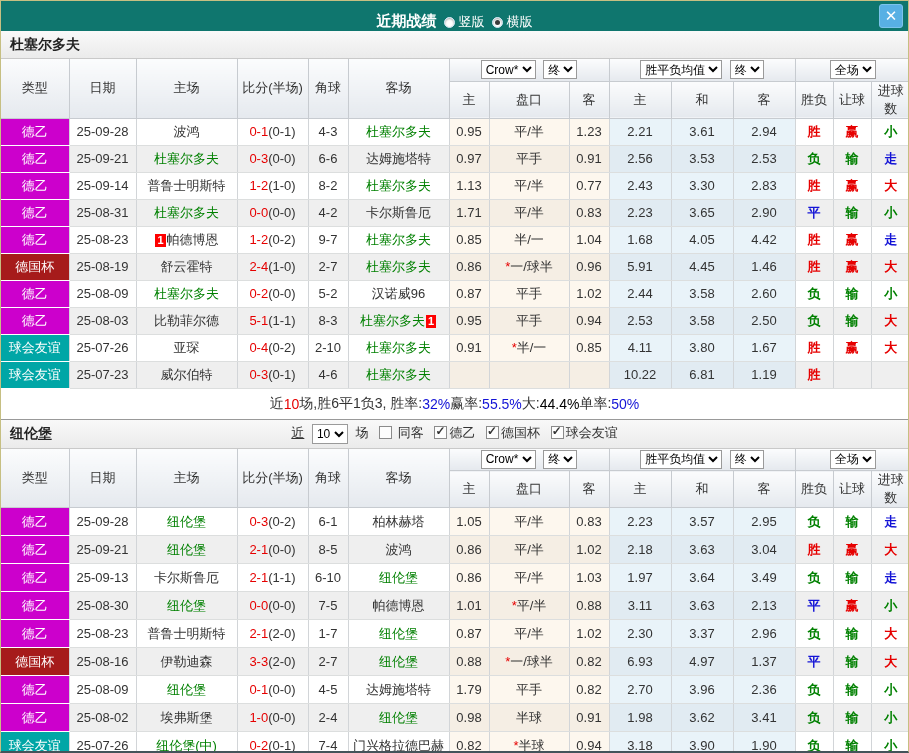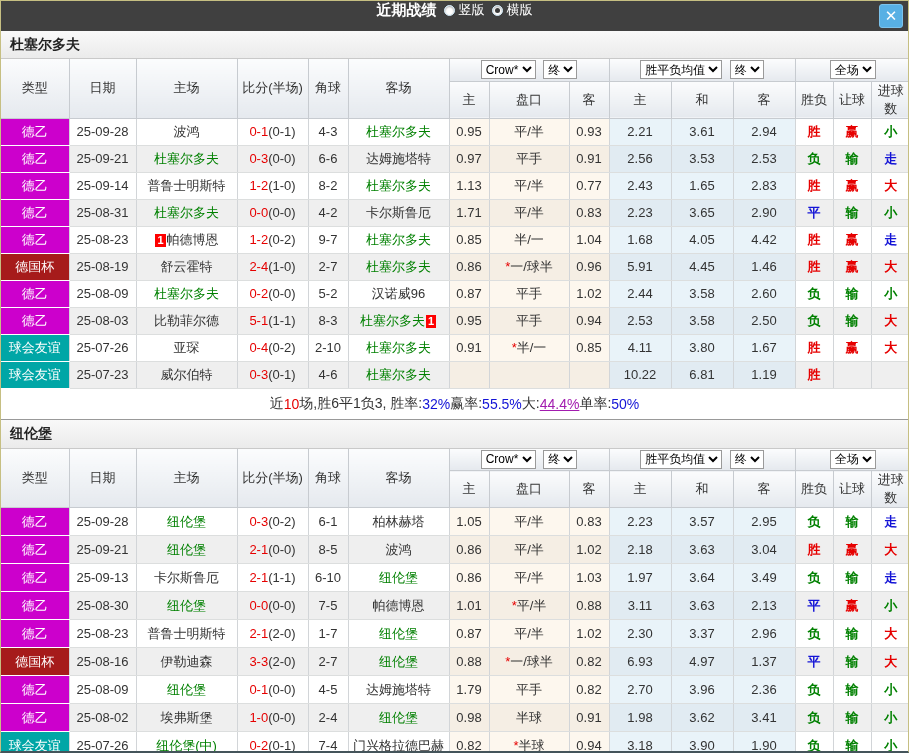--- a/index.html
+++ b/index.html
@@ -1,20 +1,20 @@
 <!DOCTYPE html>
 <html><head>
 <meta charset="utf-8">
 <style>
   * { margin:0; padding:0; box-sizing:border-box; }
   body { font-family:"Liberation Sans","DejaVu Sans",sans-serif; background:#fff; }
   .window { width:909px; height:753px; overflow:hidden; border:1px solid #c6bf82; border-bottom:2px solid #44545a; background:#fff; }
 
   
-  .titlebar { height:30px; background:#404040; position:relative; display:flex; align-items:flex-start; justify-content:center; gap:7px; color:#fff; }
+  .titlebar { height:30px; background:#0f766e; position:relative; display:flex; align-items:flex-end; justify-content:center; gap:7px; color:#fff; }
   .titlebar .title { font-weight:bold; font-size:15px; }
   .radio-wrap { display:inline-flex; align-items:center; gap:4px; font-size:13px; cursor:pointer; }
   .radio { width:11px; height:11px; border-radius:50%; background:#fff; border:1px solid #cfe7f5; display:inline-block; box-shadow:inset 0 1px 2px rgba(0,0,0,.35); }
   .radio.checked::after { content:""; display:block; width:5px; height:5px; border-radius:50%; background:#3a3a3a; margin:2px auto 0; }
   .close-btn { position:absolute; right:5px; top:3px; width:24px; height:24px; background:#58b0e4; border:1px solid #7cc3ec; border-radius:3px; color:#fff; font-size:15px; font-weight:bold; display:flex; align-items:center; justify-content:center; cursor:pointer; }
 
   
   .section-bar { height:28px; background:linear-gradient(#f9f9f9,#ebebeb); border-bottom:1px solid #c9c9c9; position:relative; display:flex; align-items:center; }
   .section-bar.second { border-top:1px solid #999; height:30px; }
   .team-name { font-weight:bold; font-size:14px; color:#222; margin-left:9px; z-index:2; }
@@ -127,21 +127,21 @@
     <tbody>
         <tr>
           <td class="type" style="background: rgb(204, 0, 204);">德乙</td>
           <td>25-09-28</td>
           <td><span>波鸿</span></td>
           <td><span class="ft">0-1</span><span class="ht">(0-1)</span></td>
           <td>4-3</td>
           <td><span class="green">杜塞尔多夫</span></td>
           <td class="cream">0.95</td>
           <td class="cream"><span>平/半</span></td>
-          <td class="cream">0.93</td>
+          <td class="cream">1.23</td>
           <td class="bluecol">2.21</td>
           <td class="bluecol">3.61</td>
           <td class="bluecol">2.94</td>
           <td class="outcome" style="color: rgb(230, 0, 0);">胜</td>
           <td class="outcome" style="color: rgb(230, 0, 0);">赢</td>
           <td class="outcome" style="color: rgb(0, 128, 0);">小</td>
         </tr>
         <tr>
           <td class="type" style="background: rgb(204, 0, 204);">德乙</td>
           <td>25-09-21</td>
@@ -163,21 +163,21 @@
           <td class="type" style="background: rgb(204, 0, 204);">德乙</td>
           <td>25-09-14</td>
           <td><span>普鲁士明斯特</span></td>
           <td><span class="ft">1-2</span><span class="ht">(1-0)</span></td>
           <td>8-2</td>
           <td><span class="green">杜塞尔多夫</span></td>
           <td class="cream">1.13</td>
           <td class="cream"><span>平/半</span></td>
           <td class="cream">0.77</td>
           <td class="bluecol">2.43</td>
-          <td class="bluecol">1.65</td>
+          <td class="bluecol">3.30</td>
           <td class="bluecol">2.83</td>
           <td class="outcome" style="color: rgb(230, 0, 0);">胜</td>
           <td class="outcome" style="color: rgb(230, 0, 0);">赢</td>
           <td class="outcome" style="color: rgb(230, 0, 0);">大</td>
         </tr>
         <tr>
           <td class="type" style="background: rgb(204, 0, 204);">德乙</td>
           <td>25-08-31</td>
           <td><span class="green">杜塞尔多夫</span></td>
           <td><span class="ft">0-0</span><span class="ht">(0-0)</span></td>
@@ -298,26 +298,36 @@
       </tbody>
   </table>
   <div class="summary">
       <span style="color: rgb(51, 51, 51);">近</span>
       <span style="color: rgb(230, 0, 0);">10</span>
       <span style="color: rgb(51, 51, 51);">场,胜6平1负3, 胜率:</span>
       <span style="color: rgb(19, 19, 214);">32%</span>
       <span style="color: rgb(51, 51, 51);"> 赢率:</span>
       <span style="color: rgb(19, 19, 214);">55.5%</span>
       <span style="color: rgb(51, 51, 51);"> 大:</span>
-      <span style="color: #a21caf; text-decoration: underline;">44.4%</span>
+      <span style="color: #000000;">44.4%</span>
       <span style="color: rgb(51, 51, 51);"> 单率:</span>
       <span style="color: rgb(19, 19, 214);">50%</span>
     </div>
 
   <div class="section-bar second">
+    <div class="controls">
+      <span class="near-link">近</span>
+      <select><option>10</option></select>
+      <span>场</span>
+      <input type="checkbox" style="">
+      <span>同客</span>
+      <input type="checkbox" checked="" style=""><span>德乙</span>
+      <input type="checkbox" checked="" style=""><span>德国杯</span>
+      <input type="checkbox" checked="" style=""><span>球会友谊</span>
+    </div>
     <span class="team-name">纽伦堡</span>
   </div>
 
   <table class="t1">
     <colgroup>
       <col style="width:68px">
         <col style="width:67px">
         <col style="width:101px">
         <col style="width:71px">
         <col style="width:40px">

